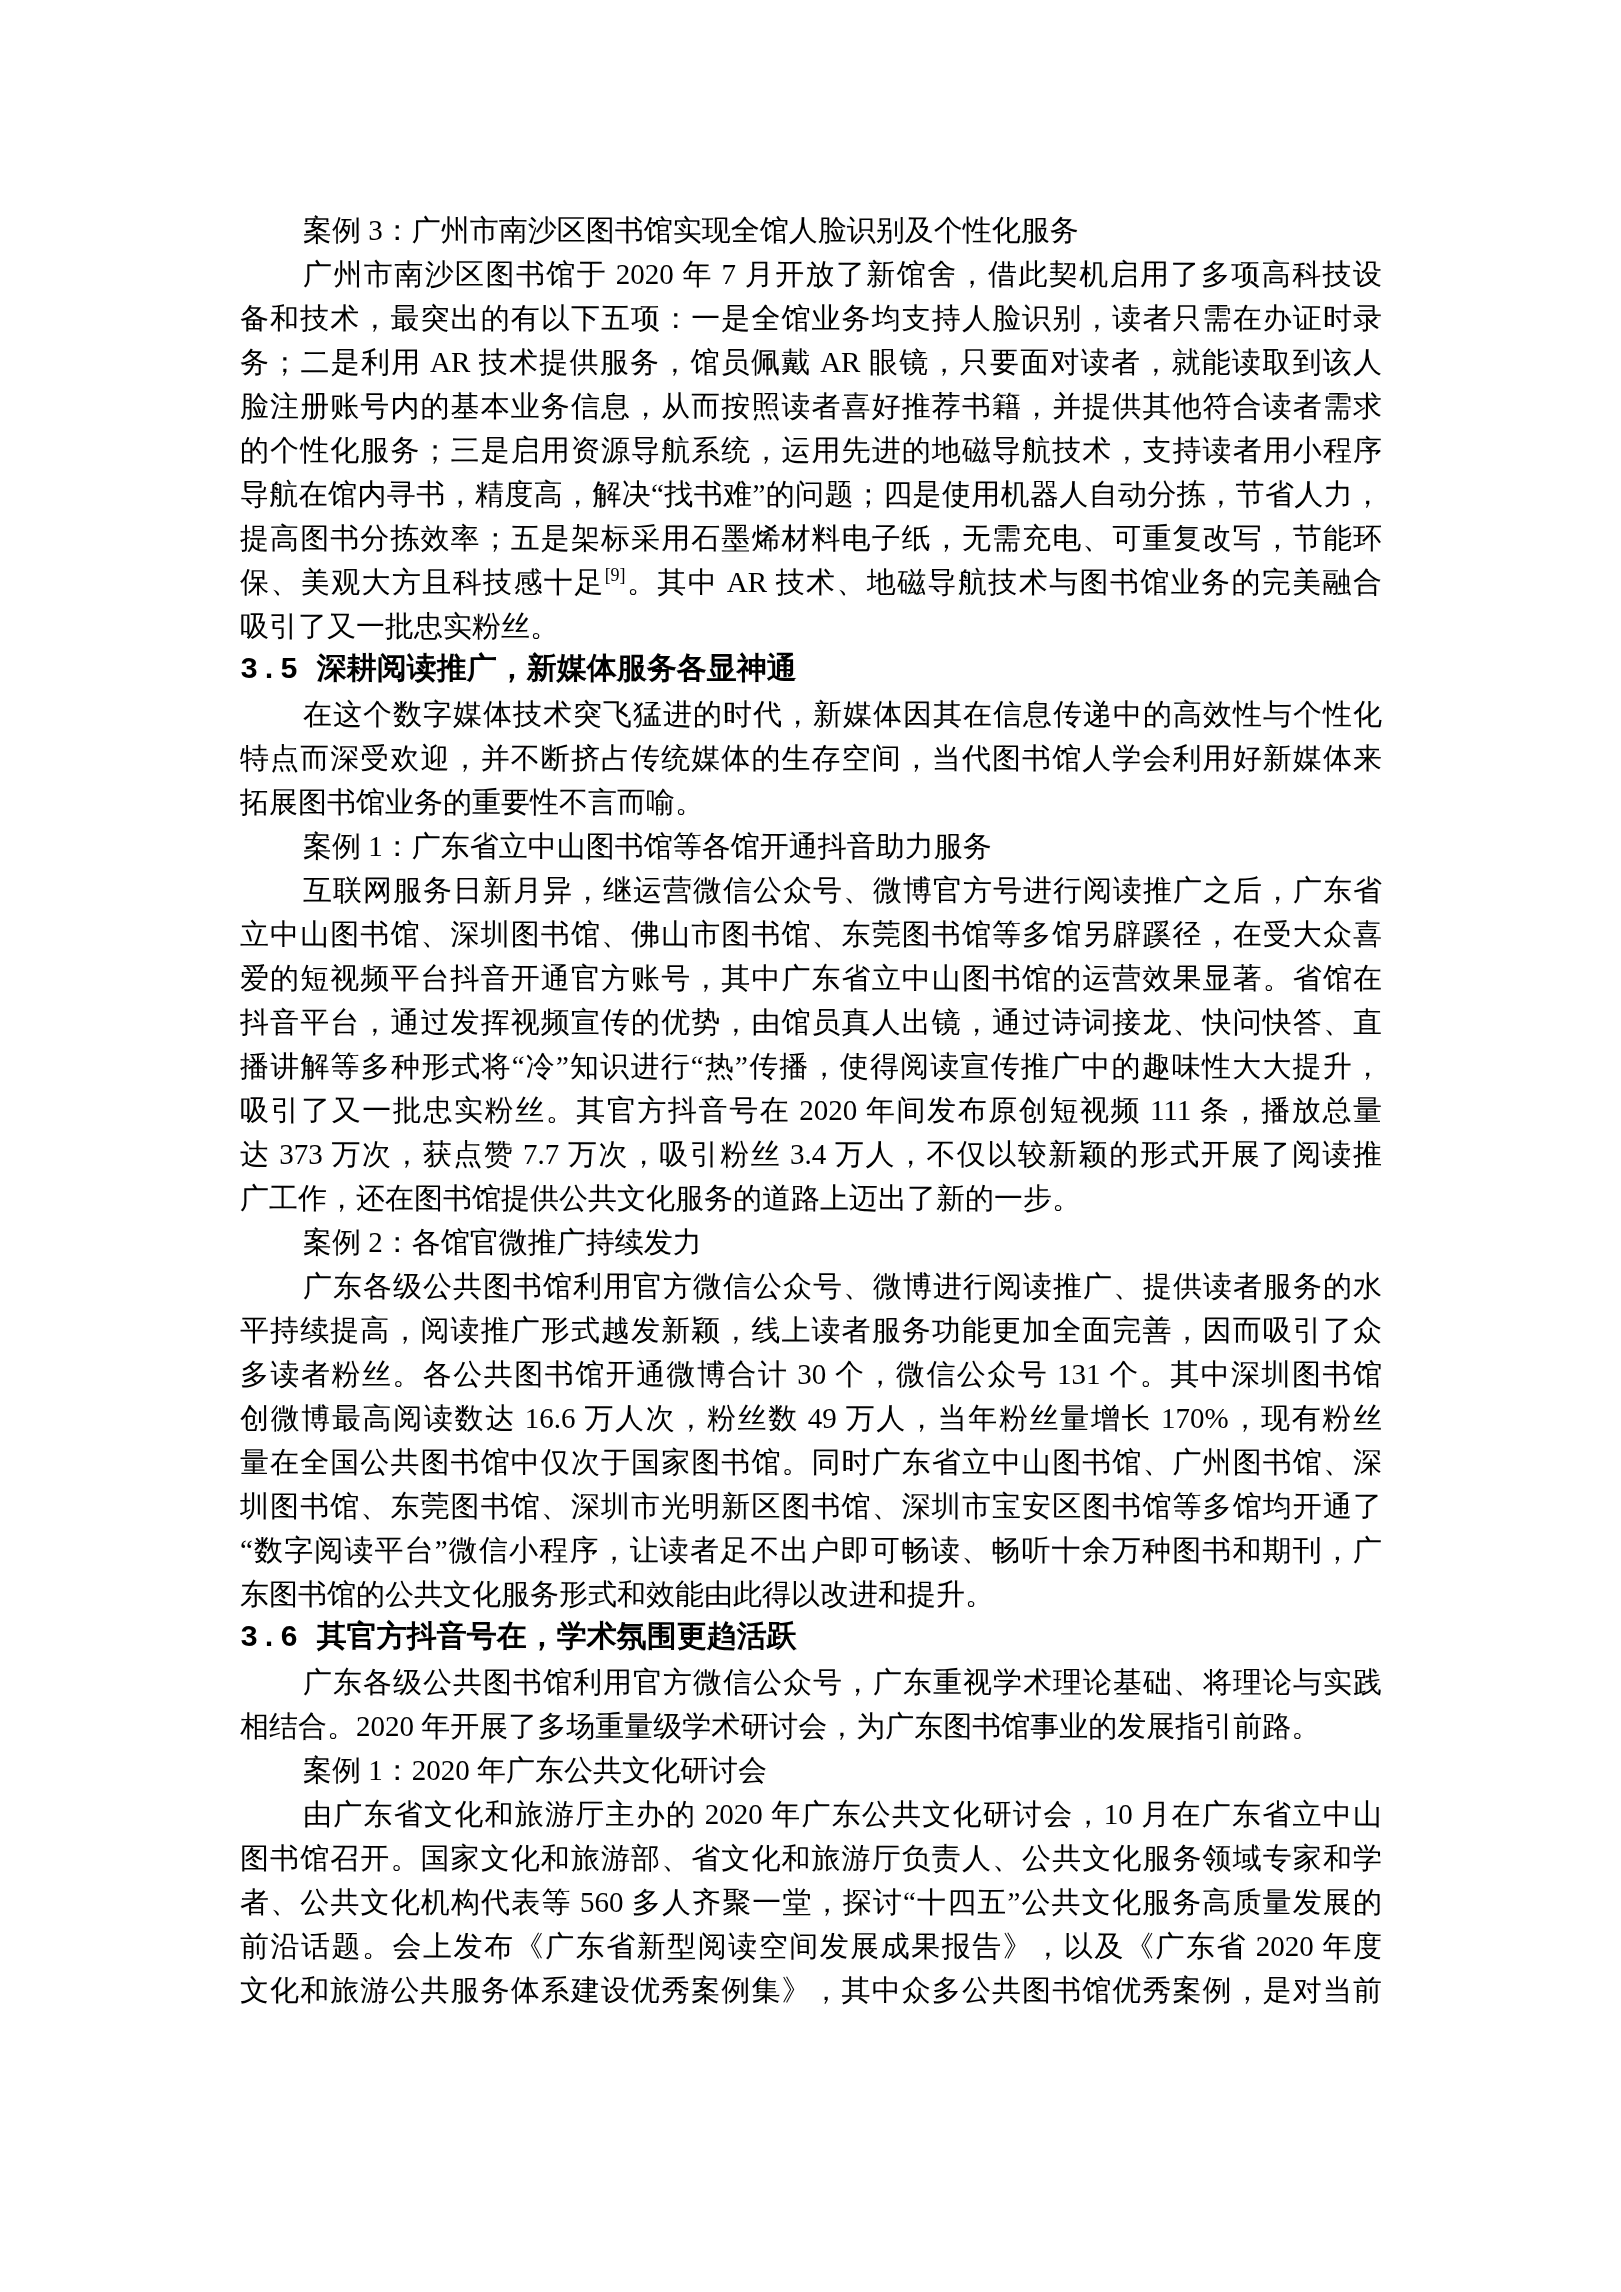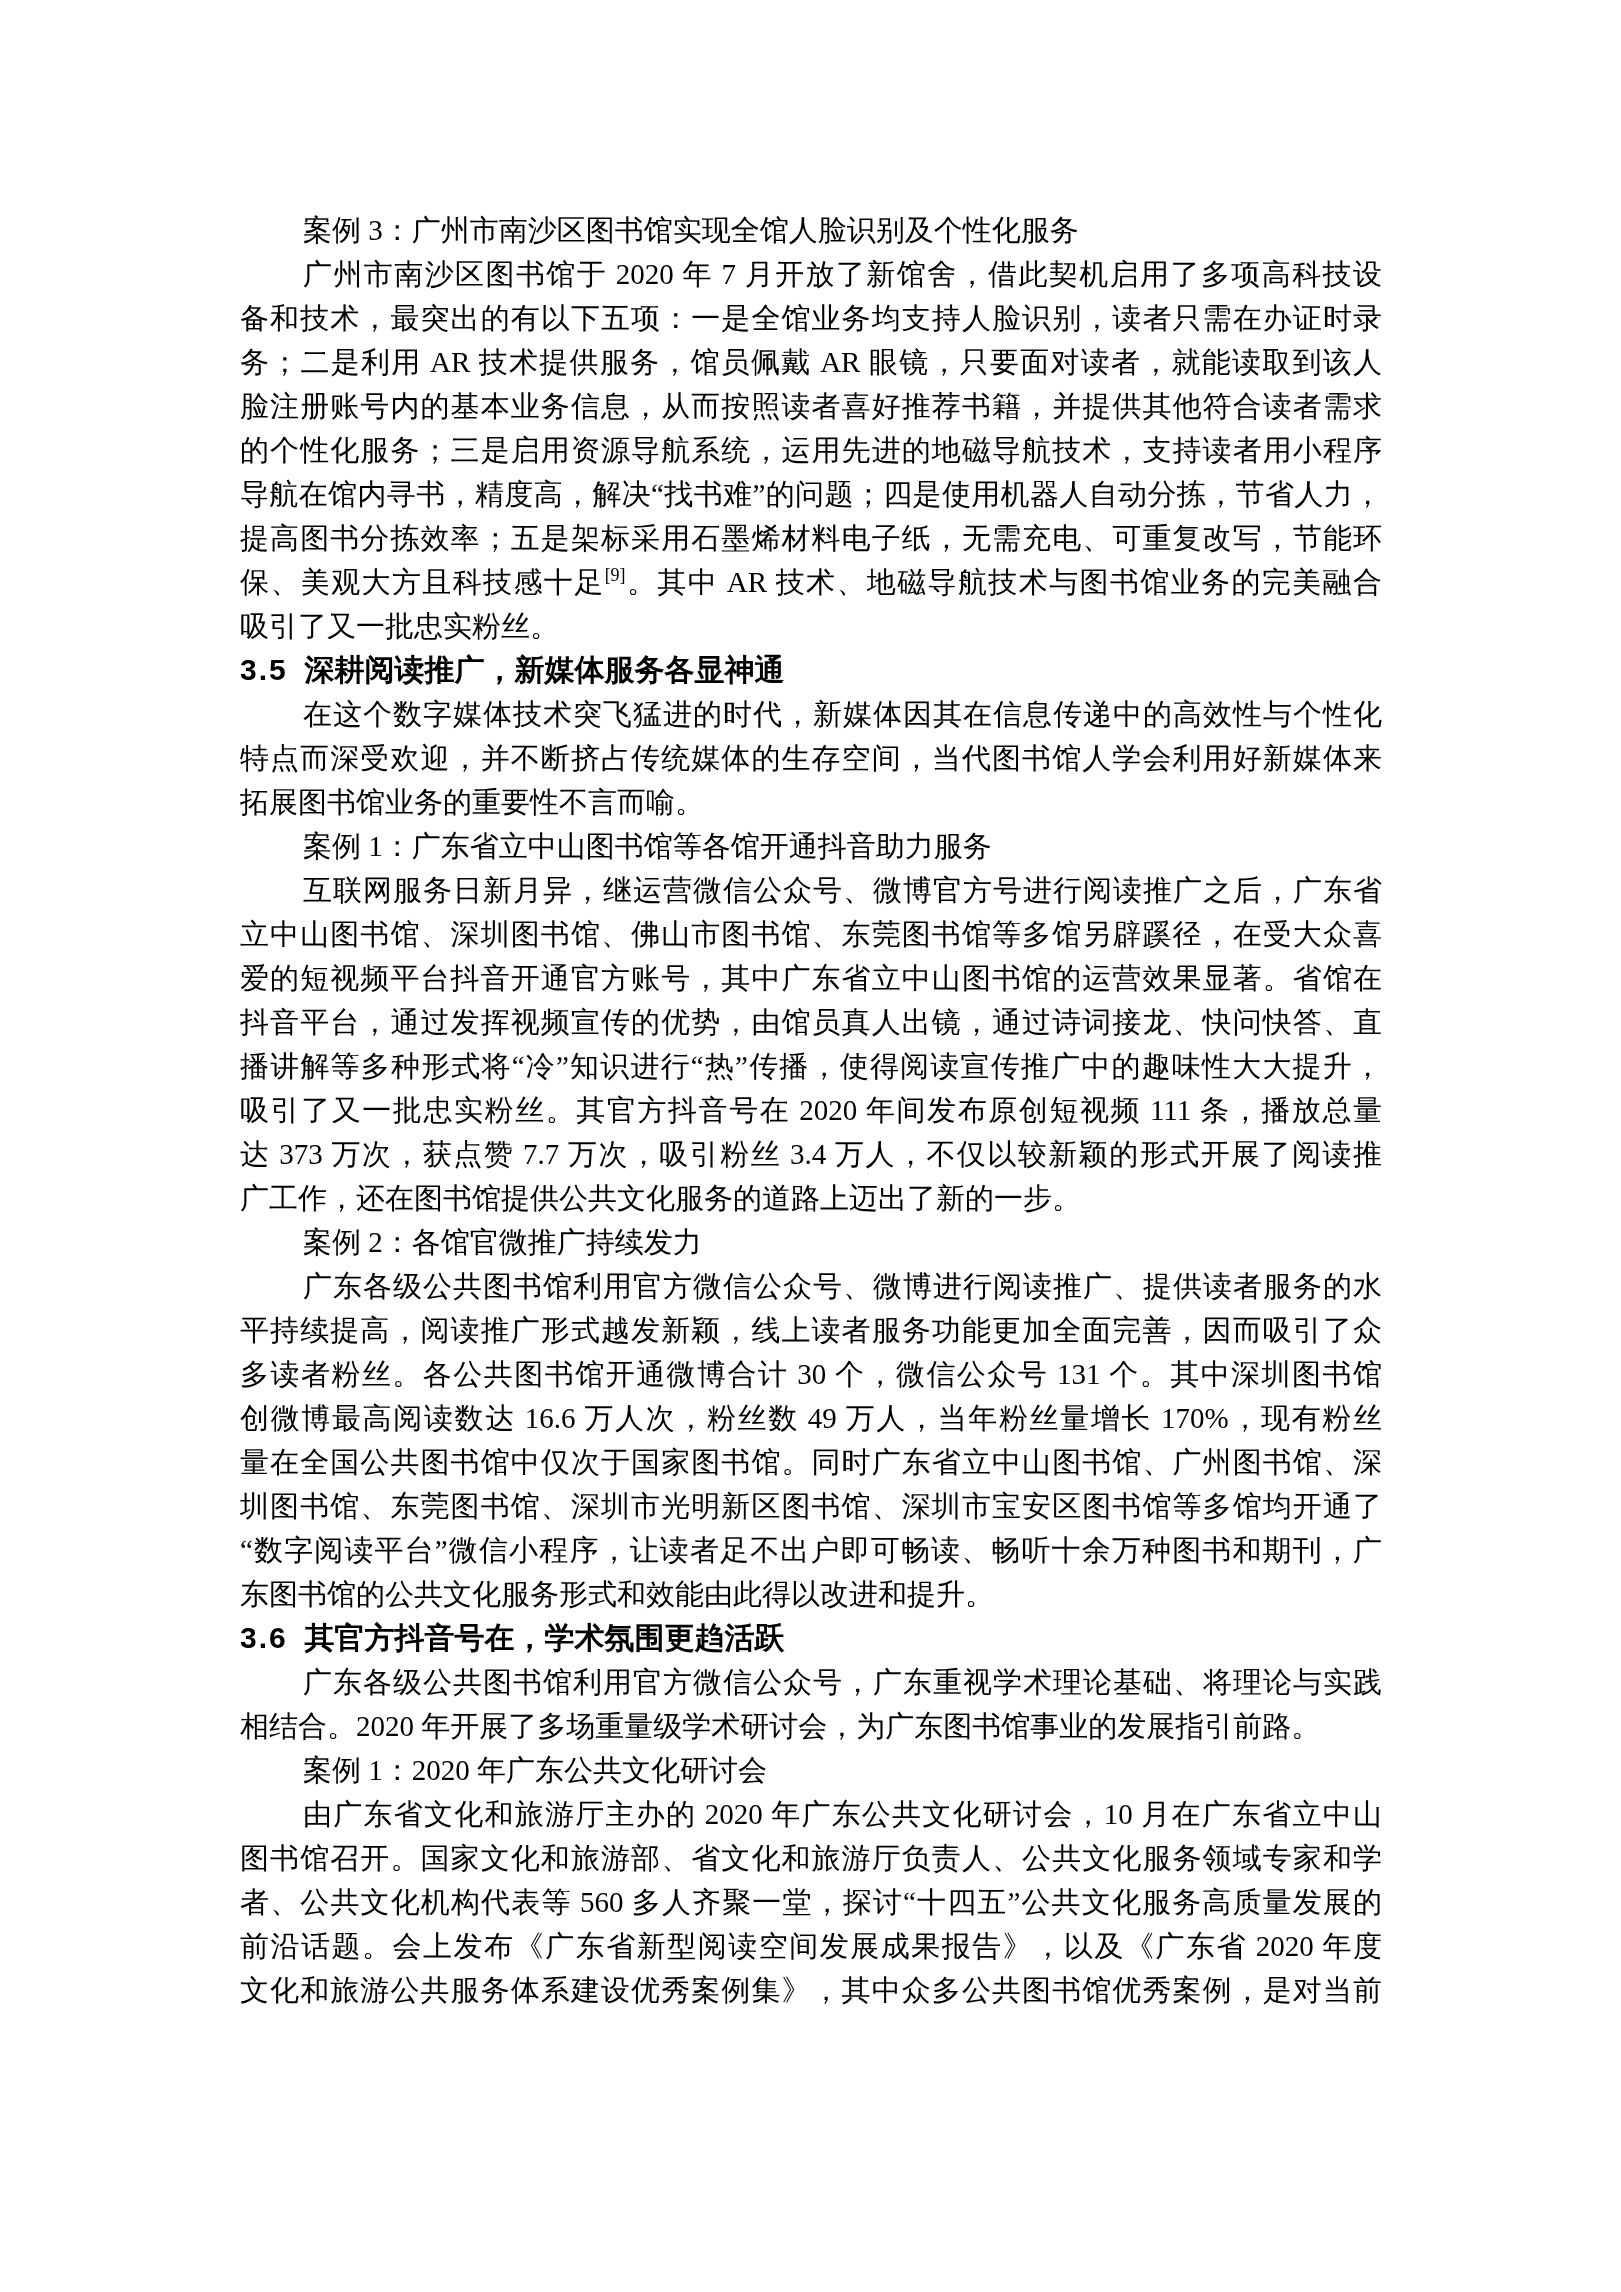--- a/index.html
+++ b/index.html
@@ -45,21 +45,21 @@
     text-indent: 63px;
   }
   .line sup {
     font-size: 0.62em;
     vertical-align: super;
     line-height: 0;
   }
   .section-heading {
     height: 44px;
     line-height: 44px;
-    font-family: Liberation Sans, sans-serif;
+    font-family: Liberation Mono, monospace;
     font-weight: 700;
     font-size: 30px;
     text-align: left;
     white-space: nowrap;
   }
   .section-heading .heading-number {
     margin-right: 16.7px;
     letter-spacing: 2px;
   }
 </style>

